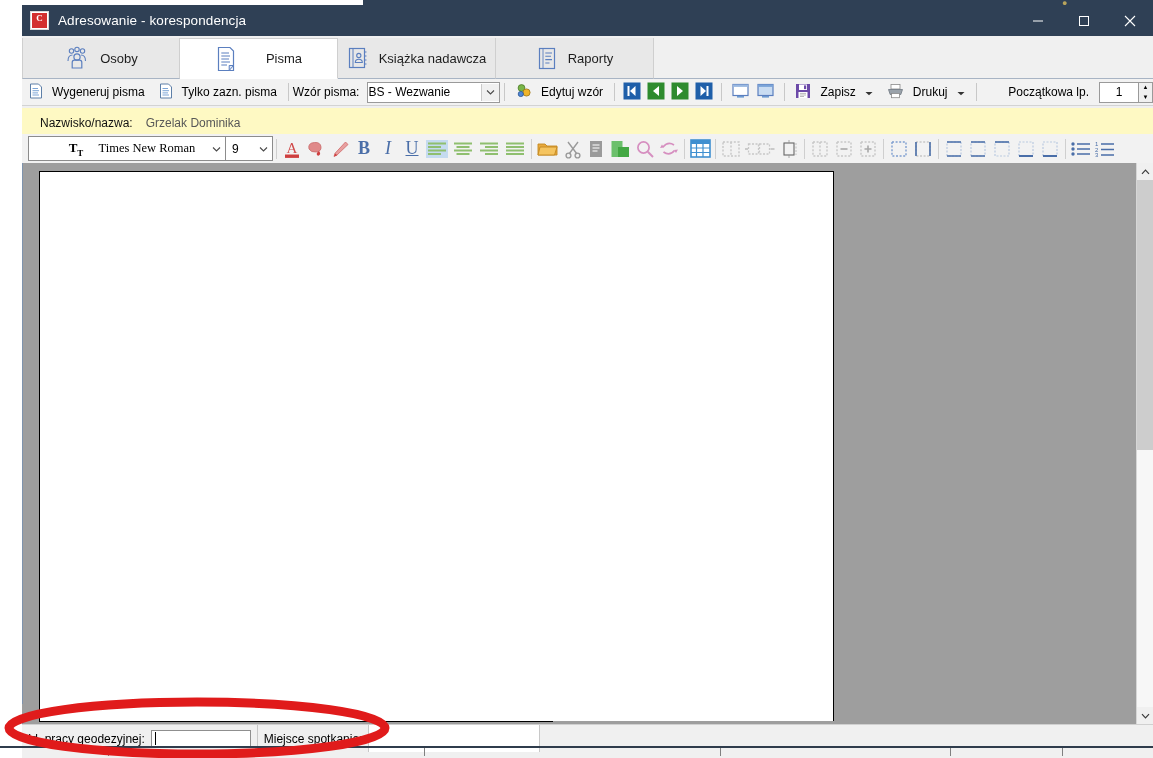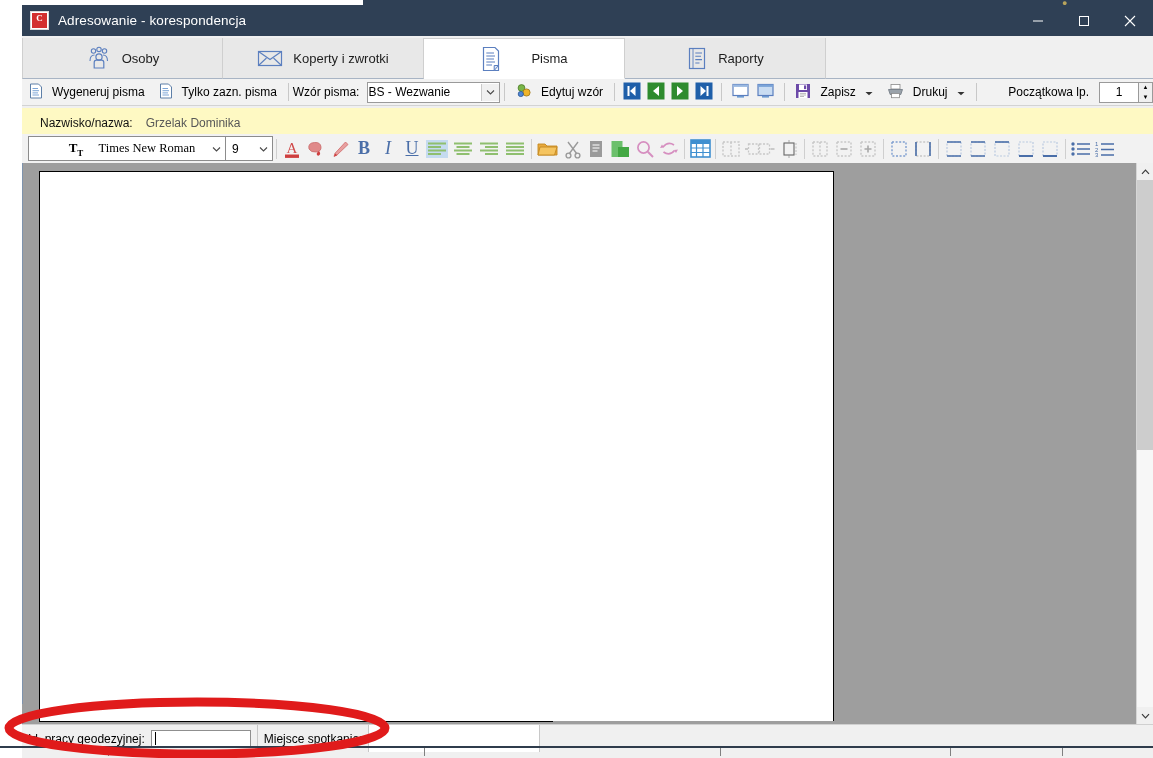--- a/index.html
+++ b/index.html
@@ -64,21 +64,21 @@
   }
 
   
   .tabstrip {
     position:absolute; left:0; top:31px; width:1131px; height:43px;
     background:#f0f0f0;
     border-bottom:1px solid #a8b4c4;
     display:flex; align-items:flex-end;
   }
   .tab {
-    height:41px; width:201px; box-sizing:border-box;
+    height:41px; width:158px; box-sizing:border-box;
     display:flex; align-items:center; justify-content:center; gap:10px;
     background:#e8e8e8;
     border-right:1px solid #cfcfcf;
     border-bottom:1px solid #a8b4c4;
     font-size:13px; color:#1d1d1d;
   }
   .tab:first-child{ border-left:1px solid #cfcfcf; }
   .tab.active {
     background:#ffffff;
     border-bottom:1px solid #ffffff;
@@ -253,42 +253,44 @@
             <circle cx="13" cy="3.4" r="2.2" fill="none" stroke="#5b7fbf" stroke-width="1.1"></circle>
             <circle cx="18.5" cy="5" r="2.2" fill="none" stroke="#5b7fbf" stroke-width="1.1"></circle>
             <path d="M4 15 q0 -6 4.5 -6 M21.5 15 q0 -6 -4.5 -6" fill="none" stroke="#5b7fbf" stroke-width="1.1"></path>
             <circle cx="13" cy="11" r="3.1" fill="none" stroke="#5b7fbf" stroke-width="1.2"></circle>
             <path d="M8.2 22 v-5.5 q0 -2.4 2.2 -2.4 h5.2 q2.2 0 2.2 2.4 V22 Z" fill="none" stroke="#5b7fbf" stroke-width="1.2"></path>
           </svg>
         </span>
         <span class="tlabel">Osoby</span>
       </div>
 
-      <div class="tab">
-        <span>
-          <svg width="26" height="20" viewBox="0 0 26 20">
-            <rect x="1.5" y="3.5" width="23" height="14" fill="none" stroke="#5b7fbf" stroke-width="1.2"></rect>
-            <path d="M1.5 3.5 L13 11.5 L24.5 3.5" fill="none" stroke="#5b7fbf" stroke-width="1.2"></path>
-            <path d="M1.5 17.5 L9.5 10 M24.5 17.5 L16.5 10" fill="none" stroke="#5b7fbf" stroke-width="1.1"></path>
-          </svg>
-        </span>
-        <span class="tlabel">Koperty i zwrotki</span>
-      </div>
 
       <div class="tab active">
         <span>
           <svg width="22" height="26" viewBox="0 0 22 26">
             <path d="M3.5 1.5 H15 L18.5 5 V24.5 H3.5 Z" fill="#ffffff" stroke="#5b7fbf" stroke-width="1.2"></path>
             <path d="M14.2 19.5 H18.5 L14.2 24.5 Z" fill="#dbe5f5" stroke="#5b7fbf" stroke-width="1"></path>
             <path d="M6.3 7 H14 M6.3 10 H15 M6.3 13 H14 M6.3 16 H15 M6.3 19 H12" stroke="#5b7fbf" stroke-width="1"></path>
           </svg>
         </span>
         <span class="tlabel">Pisma</span>
       </div>
 
+      <div class="tab">
+        <span>
+          <svg width="22" height="24" viewBox="0 0 22 24">
+            <rect x="2.5" y="2.5" width="15" height="19" fill="none" stroke="#5b7fbf" stroke-width="1.2"></rect>
+            <path d="M6 2.5 V21.5" stroke="#5b7fbf" stroke-width="1"></path>
+            <circle cx="11.8" cy="9.5" r="2.1" fill="none" stroke="#5b7fbf" stroke-width="1.1"></circle>
+            <path d="M8.3 16.5 q0 -3.2 3.5 -3.2 q3.5 0 3.5 3.2 Z" fill="none" stroke="#5b7fbf" stroke-width="1.1"></path>
+            <path d="M17.5 6 h2 M17.5 10 h2 M17.5 14 h2 M17.5 18 h2" stroke="#5b7fbf" stroke-width="1.2"></path>
+          </svg>
+        </span>
+        <span class="tlabel">Książka nadawcza</span>
+      </div>
 
       <div class="tab">
         <span>
           <svg width="22" height="25" viewBox="0 0 22 25">
             <rect x="3.5" y="2.5" width="15" height="20" fill="none" stroke="#5b7fbf" stroke-width="1.2"></rect>
             <path d="M7 2.5 V22.5" stroke="#5b7fbf" stroke-width="0.9"></path>
             <path d="M9.3 7 H16 M9.3 10.3 H15 M9.3 13.6 H16 M9.3 17 H13.5" stroke="#5b7fbf" stroke-width="1.1"></path>
           </svg>
         </span>
         <span class="tlabel">Raporty</span>

